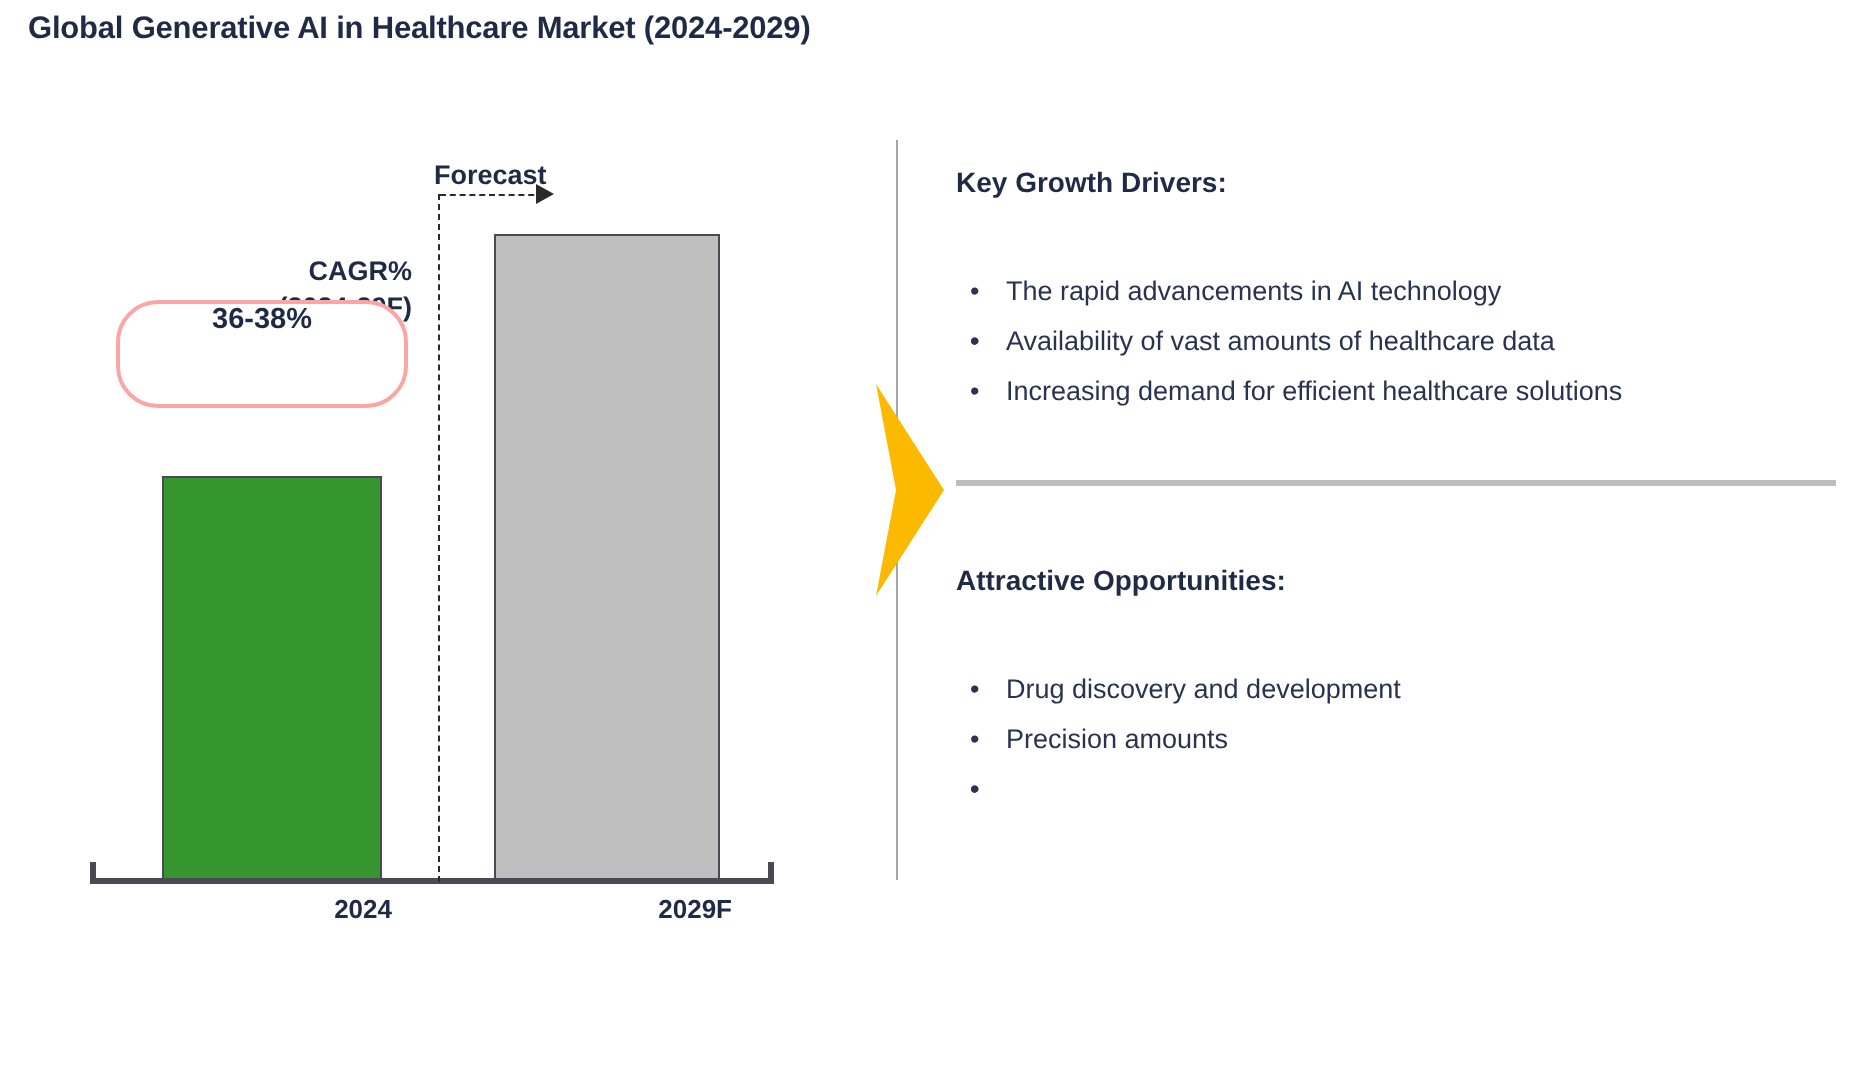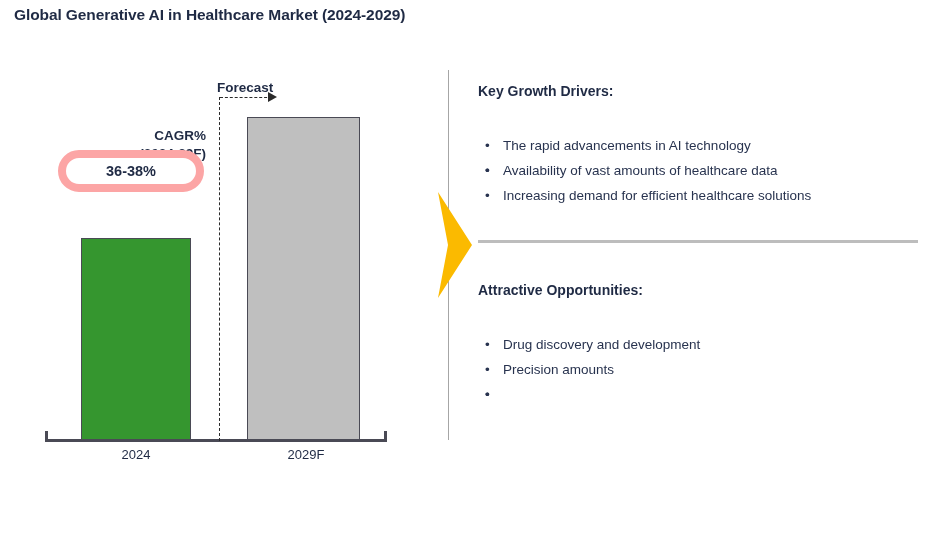--- a/index.html
+++ b/index.html
@@ -83,23 +83,23 @@
     top: 431px;
     width: 3px;
     height: 11px;
     background: #4a4a55;
   }
 
   .axis-label {
     position: absolute;
     top: 447px;
     font-size: 13px;
-    font-weight: normal;
-    color: #1f2a44;
-    text-align: center;
+    font-weight: bold;
+    color: #1f2a44;
+    text-align: right;
     width: 120px;
   }
   #axis-label-2024 { left: 76px; }
   #axis-label-2029f { left: 246px; }
 
   
   #forecast-label {
     position: absolute;
     left: 217px;
     top: 80px;
@@ -146,27 +146,27 @@
     font-weight: bold;
     color: #1f2a44;
     line-height: 18px;
     margin-top: 27px;
   }
   #cagr-pill {
     position: absolute;
     left: 58px;
     top: 150px;
     width: 146px;
-    height: 42px;
+    height: 54px;
     box-sizing: border-box;
-    border: 8px solid #fca5a5;
+    border: 2px solid #fca5a5;
     border-radius: 21px;
     background: #ffffff;
     display: flex;
-    align-items: center;
+    align-items: flex-start;
     justify-content: center;
   }
   #cagr-value {
     font-size: 14.5px;
     font-weight: bold;
     color: #1f2a44;
   }
 
   
   #panel-divider {

